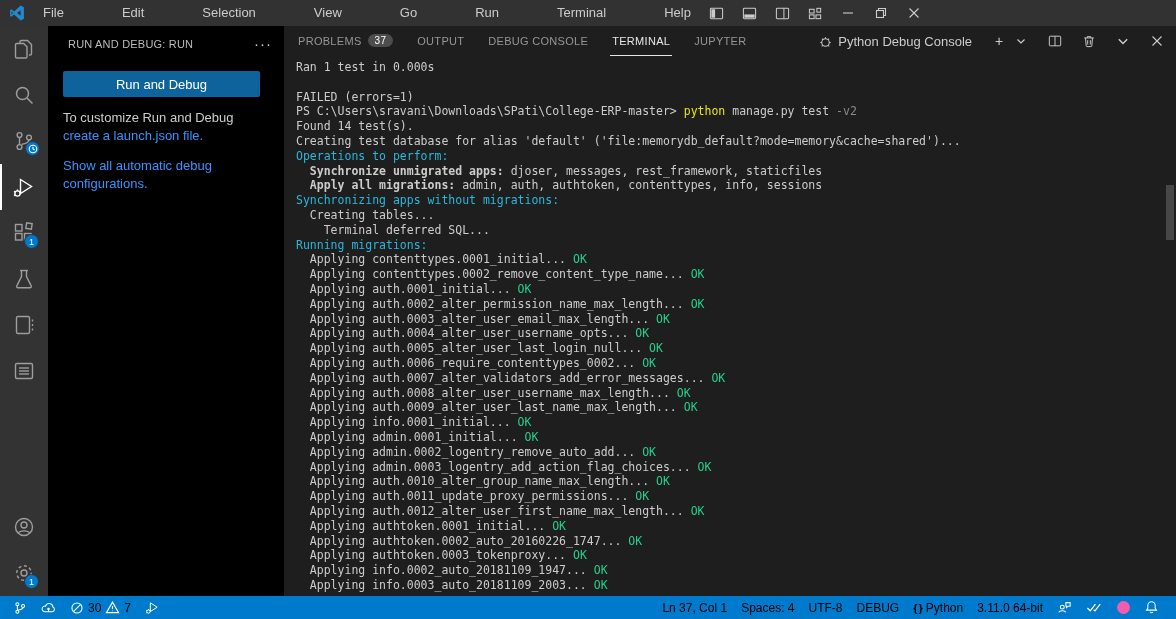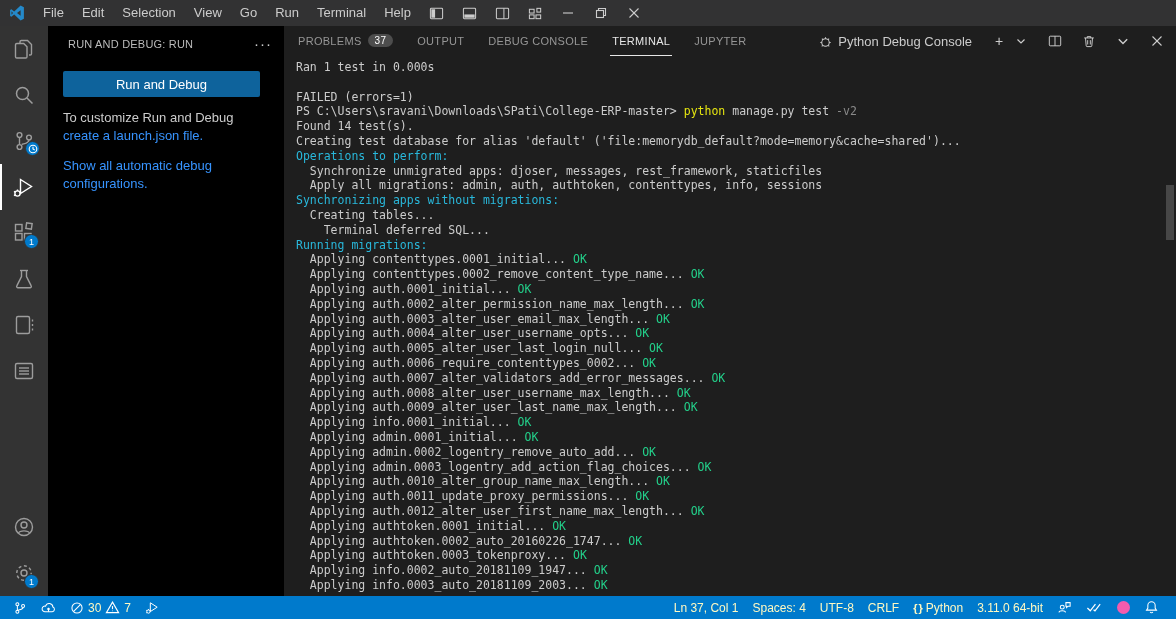--- a/index.html
+++ b/index.html
@@ -3,21 +3,21 @@
 <meta charset="utf-8">
 <style>
   * { margin:0; padding:0; box-sizing:border-box; }
   html,body { width:1176px; height:619px; overflow:hidden; background:#1e1e1e;
               font-family:"Liberation Sans", sans-serif; }
   .window { width:1176px; height:619px; display:flex; flex-direction:column; }
 
   
   .titlebar { height:26px; background:#323233; display:flex; align-items:center; flex:0 0 26px; color:#cccccc; }
   .vscode-logo { width:34px; display:flex; justify-content:center; align-items:center; }
-  .menubar { display:flex; align-items:flex-end; }
+  .menubar { display:flex; align-items:flex-end;gap:40px; }
   .menu-item { font-size:13px; padding:0 9px; line-height:26px; color:#cccccc; cursor:default; }
   .window-title { flex:1; text-align:center; font-size:12.5px; color:#bdbdbd;
                   white-space:nowrap; overflow:hidden; text-overflow:ellipsis; }
   .titlebar-controls { display:flex; align-items:center; height:100%; }
   .tb-btn { width:33px; height:26px; display:flex; align-items:center; justify-content:center; color:#cccccc; }
 
   
   .main { flex:1; display:flex; min-height:0; }
 
   
@@ -57,25 +57,25 @@
   .pa-pair { display:flex; align-items:center; }
 
   
   .terminal { flex:1; padding:4px 0 0 12px; overflow:hidden; cursor:text; }
   .t-line { font-family:"DejaVu Sans Mono","Liberation Mono",monospace; font-size:11.5px; line-height:14.8px;
             color:#cccccc; white-space:pre; }
   .c-cyan   { color:#29b8db; font-weight:normal; }
   .c-green  { color:#23d18b; }
   .c-yellow { color:#e5e510; }
   .c-dim    { color:#8a8a8a; }
-  .c-boldw  { font-weight:normal; }
+  .c-boldw  { font-weight:bold; }
   .scrollbar-thumb { position:absolute; right:2px; top:159px; width:8px; height:55px; background:rgba(121,121,121,.45); }
 
   
-  .statusbar { height:23px; flex:0 0 23px; background:#007acc; color:#fef9c3; display:flex;
+  .statusbar { height:23px; flex:0 0 23px; background:#007acc; color:#000000; display:flex;
                align-items:center; justify-content:space-between; font-size:12px; padding:0 10px 0 6px; }
   .sb-left, .sb-right { display:flex; align-items:center; height:100%; }
   .sb-item { display:flex; align-items:center; gap:4px; padding:0 7px; height:100%; cursor:pointer; white-space:nowrap; }
   .brace-ico { font-size:11px; font-weight:bold; letter-spacing:-1px; }
   .pink-dot { width:13px; height:13px; border-radius:50%; background:#f25cae; display:inline-block; }
   svg { display:block; }
 </style>
 </head>
 <body>
 
@@ -418,21 +418,21 @@
       <div class="sb-item">
           <span>Ln 37, Col 1</span>
         </div>
       <div class="sb-item">
           <span>Spaces: 4</span>
         </div>
       <div class="sb-item">
           <span>UTF-8</span>
         </div>
       <div class="sb-item">
-          <span>CRLF</span>
+          <span>DEBUG</span>
         </div>
       <div class="sb-item">
         <span class="brace-ico">{ }</span>
         <span>Python</span>
       </div>
       <div class="sb-item">
           <span>3.11.0 64-bit</span>
         </div>
       <div class="sb-item">
         <span>

